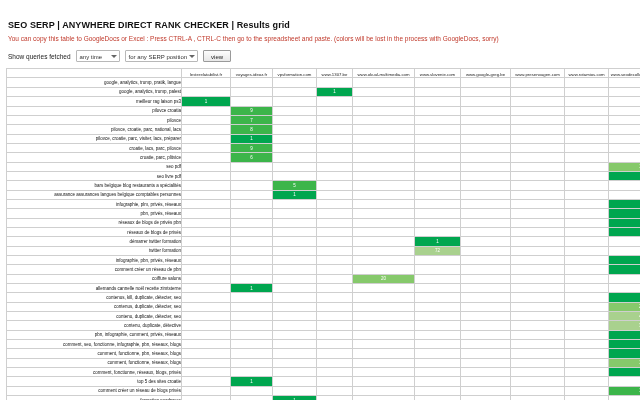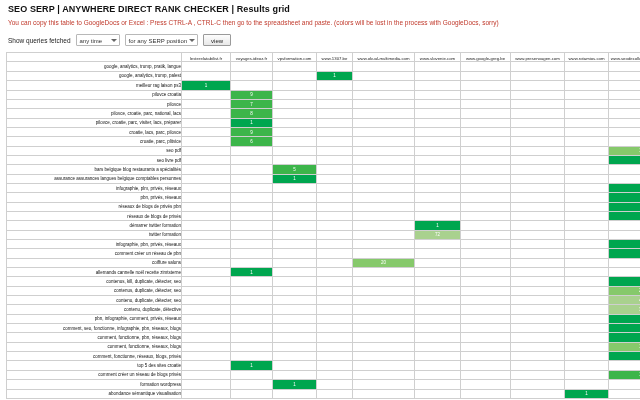--- a/index.html
+++ b/index.html
@@ -2,21 +2,21 @@
 <html><head>
 <meta charset="utf-8">
 <style>
   html,body{margin:0;padding:0;}
   body{
     width:640px;height:400px;overflow:hidden;
     background:#ffffff;
     font-family:"Liberation Sans", sans-serif;
     color:#000;
   }
-  .page{width:584px;height:400px;position:relative;box-sizing:border-box;padding:4px 6px 0 6px;}
+  .page{width:584px;height:400px;position:relative;box-sizing:border-box;padding:20px 6px 0 6px;}
   .title{font-size:9px;font-weight:bold;color:#111;margin:0 0 5px 2px;letter-spacing:.1px;}
   .subtitle{font-size:6.5px;color:#c0392b;margin:0 0 7px 2px;line-height:1.25;}
   .controls{display:flex;align-items:center;gap:5px;margin:0 0 6px 2px;}
   .controls .lbl{font-size:6.5px;color:#222;}
   .sel{
     font-size:6px;border:1px solid #b8b8b8;background:#fff;color:#333;
     padding:1px 10px 1px 3px;height:12px;line-height:10px;position:relative;min-width:44px;
     display:inline-block;box-sizing:border-box;border-radius:1px;
   }
   .sel .caret{position:absolute;right:2px;top:4px;width:0;height:0;

